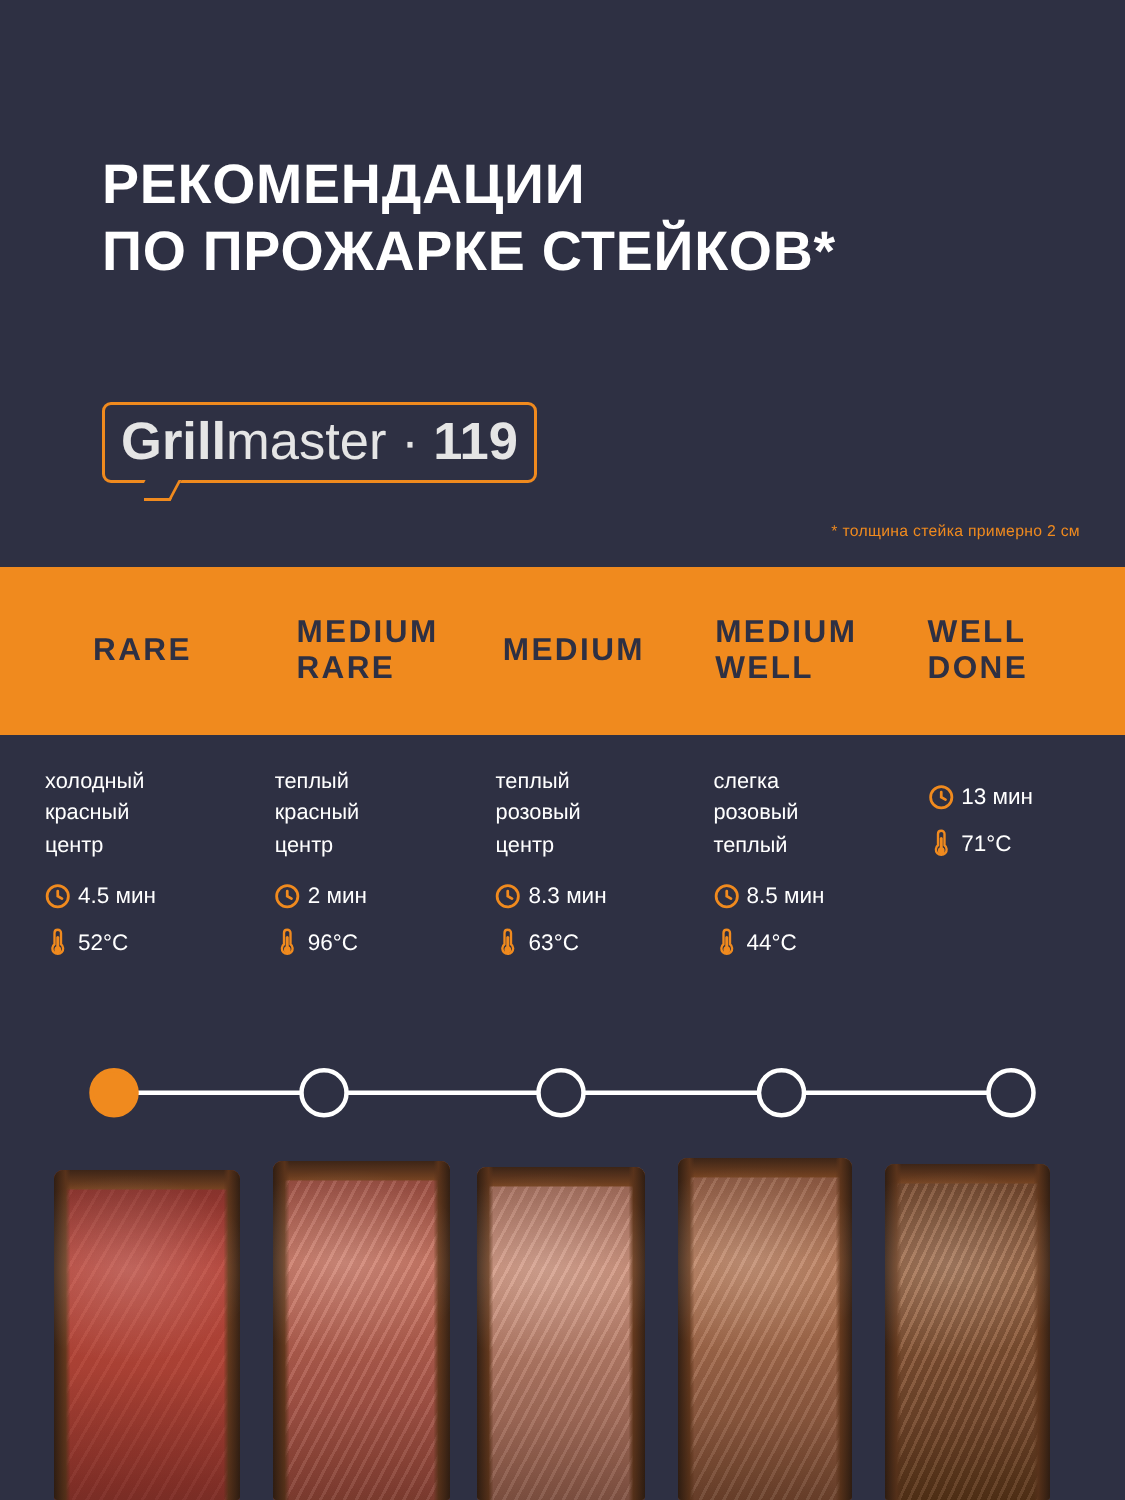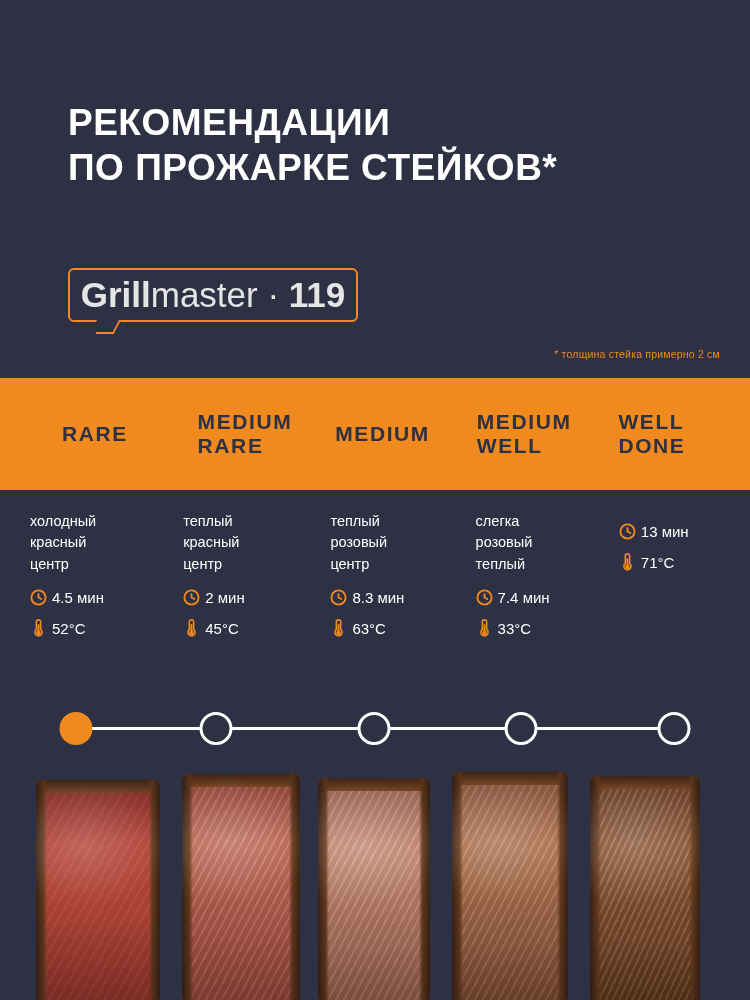--- a/index.html
+++ b/index.html
@@ -330,21 +330,21 @@
           <path d="M12 7.2V12l4 2.2" fill="none" stroke="#f08a1e" stroke-width="2.6" stroke-linecap="round"></path>
         </svg>
         <span class="val">2 мин</span>
       </div>
       <div class="metric">
         <svg class="ico" width="17" height="20" viewBox="0 0 14 24">
           <path d="M7 2.2c-1.5 0-2.6 1.1-2.6 2.5v9.1a4.3 4.3 0 1 0 5.2 0V4.7C9.6 3.3 8.5 2.2 7 2.2z" fill="none" stroke="#f08a1e" stroke-width="1.9"></path>
           <rect x="5.8" y="7.2" width="2.4" height="10.4" rx="1.2" fill="#f08a1e"></rect>
           <circle cx="7" cy="18.1" r="2.7" fill="#f08a1e"></circle>
         </svg>
-        <span class="val">45°C</span>
+        <span class="val">96°C</span>
       </div>
     </div>
 
     <div class="col">
       <div class="desc" style="white-space:pre-line">теплый
 розовый
 центр</div>
       <div class="metric">
         <svg class="ico" width="17" height="17" viewBox="0 0 24 24">
           <circle cx="12" cy="12" r="10" fill="none" stroke="#f08a1e" stroke-width="2.6"></circle>
@@ -364,29 +364,29 @@
 
     <div class="col">
       <div class="desc" style="white-space:pre-line">слегка
 розовый
 теплый</div>
       <div class="metric">
         <svg class="ico" width="17" height="17" viewBox="0 0 24 24">
           <circle cx="12" cy="12" r="10" fill="none" stroke="#f08a1e" stroke-width="2.6"></circle>
           <path d="M12 7.2V12l4 2.2" fill="none" stroke="#f08a1e" stroke-width="2.6" stroke-linecap="round"></path>
         </svg>
-        <span class="val">7.4 мин</span>
+        <span class="val">8.5 мин</span>
       </div>
       <div class="metric">
         <svg class="ico" width="17" height="20" viewBox="0 0 14 24">
           <path d="M7 2.2c-1.5 0-2.6 1.1-2.6 2.5v9.1a4.3 4.3 0 1 0 5.2 0V4.7C9.6 3.3 8.5 2.2 7 2.2z" fill="none" stroke="#f08a1e" stroke-width="1.9"></path>
           <rect x="5.8" y="7.2" width="2.4" height="10.4" rx="1.2" fill="#f08a1e"></rect>
           <circle cx="7" cy="18.1" r="2.7" fill="#f08a1e"></circle>
         </svg>
-        <span class="val">33°C</span>
+        <span class="val">44°C</span>
       </div>
     </div>
 
     <div class="col">
       <div class="metric">
         <svg class="ico" width="17" height="17" viewBox="0 0 24 24">
           <circle cx="12" cy="12" r="10" fill="none" stroke="#f08a1e" stroke-width="2.6"></circle>
           <path d="M12 7.2V12l4 2.2" fill="none" stroke="#f08a1e" stroke-width="2.6" stroke-linecap="round"></path>
         </svg>
         <span class="val">13 мин</span>

